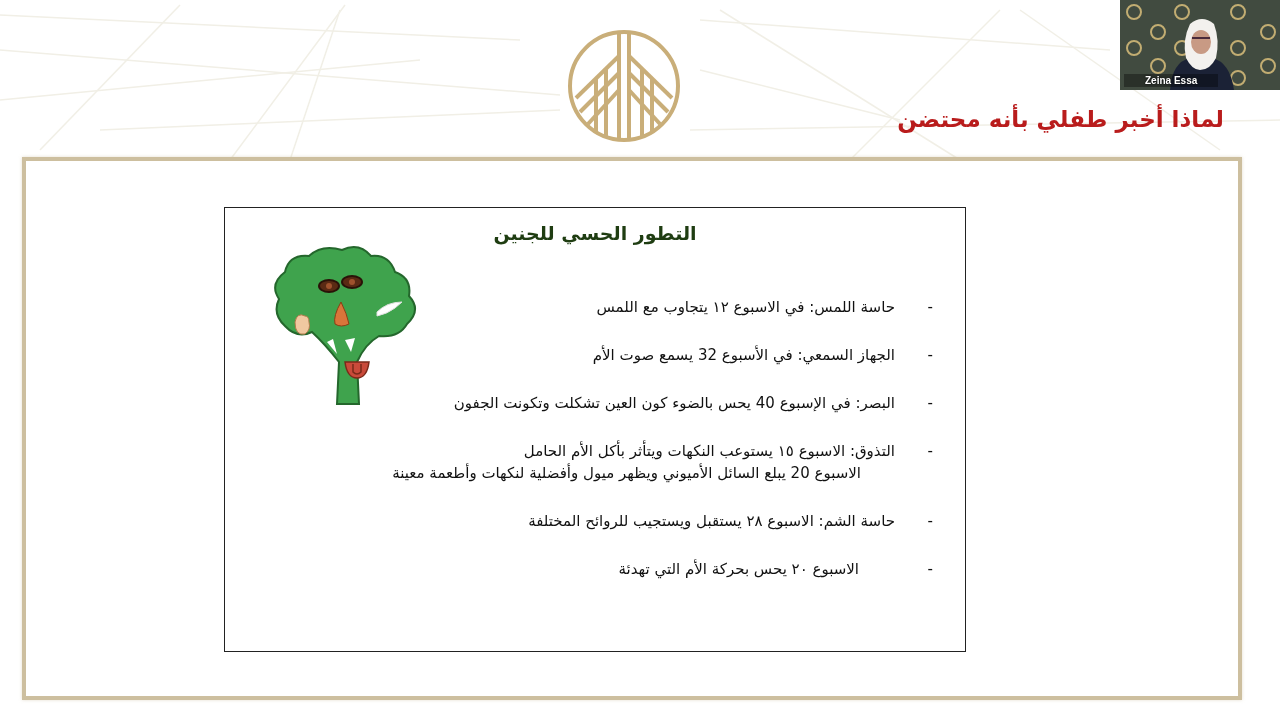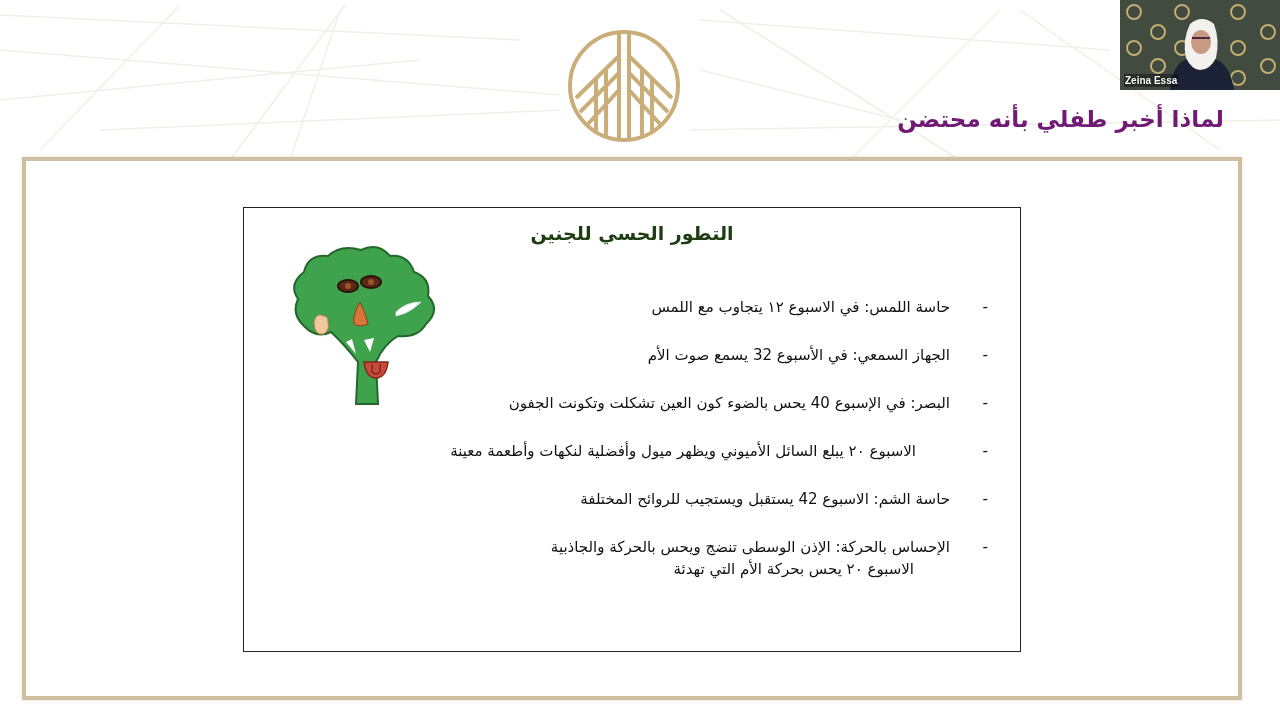--- a/index.html
+++ b/index.html
@@ -5,34 +5,33 @@
     html, body { margin: 0; padding: 0; }
     body {
       width: 1280px; height: 720px; position: relative; overflow: hidden;
       background: #ffffff;
       font-family: "Liberation Sans", sans-serif;
     }
     .bg-lines { position: absolute; left: 0; top: 0; width: 1280px; height: 170px; }
     .logo { position: absolute; left: 566px; top: 28px; width: 116px; height: 116px; }
     .slide-title {
       position: absolute; right: 56px; top: 106px;
-      direction: rtl; font-size: 23px; font-weight: bold; color: #701a75;
+      direction: rtl; font-size: 23px; font-weight: bold; color: #b91c1c;
       font-family: "DejaVu Sans", sans-serif;
       white-space: nowrap;
     }
     .outer-frame {
       position: absolute; left: 22px; top: 157px; width: 1212px; height: 535px;
       border: 4px solid #cdbf9f;
       box-shadow: 0 0 3px rgba(205,191,159,0.5);
     }
     .content-box {
-      position: absolute; left: 243px; top: 207px; width: 740px; height: 443px;
+      position: absolute; left: 224px; top: 207px; width: 740px; height: 443px;
       border: 1px solid #222;
       background: #fff;
-      padding-left: 36px;
     }
     .box-title {
       position: absolute; left: 0; right: 0; top: 14px;
       text-align: center; direction: rtl;
       font-size: 19px; font-weight: bold; color: #1f3d12;
       font-family: "DejaVu Sans", sans-serif;
     }
     .tree { position: absolute; left: 42px; top: 36px; width: 160px; height: 162px; }
     .items { position: absolute; right: 32px; top: 88px; direction: rtl; }
     .item {
@@ -43,21 +42,21 @@
     .item .dash { position: absolute; right: 0; top: 0; }
     .item .line { display: block; white-space: nowrap; text-align: right; }
     .video-tile {
       position: absolute; left: 1120px; top: 0; width: 160px; height: 90px;
       background: #3f4a3f; overflow: hidden;
     }
     .video-name {
       position: absolute; left: 4px; bottom: 3px; color: #fff;
       font-size: 10px; font-weight: bold;
       text-shadow: 0 0 2px #000;
-      background: rgba(0,0,0,0.35); padding: 1px 1px;
+      background: rgba(0,0,0,0.35); padding: 1px 21px;
     }
   </style>
 </head>
 <body>
 
 <svg class="bg-lines" viewBox="0 0 1280 170" preserveAspectRatio="none">
   <g stroke="#f1efe6" stroke-width="1.5" fill="none">
     <line x1="0" y1="15" x2="520" y2="40"></line>
     <line x1="0" y1="50" x2="560" y2="95"></line>
     <line x1="0" y1="100" x2="420" y2="60"></line>
@@ -133,29 +132,29 @@
     <div class="item" style="margin-bottom:26px">
       <span class="dash">-</span>
       <span class="line">الجهاز السمعي: في الأسبوع 32 يسمع صوت الأم</span>
     </div>
     <div class="item" style="margin-bottom:26px">
       <span class="dash">-</span>
       <span class="line">البصر: في الإسبوع 40 يحس بالضوء كون العين تشكلت وتكونت الجفون</span>
     </div>
     <div class="item" style="margin-bottom:26px">
       <span class="dash">-</span>
-      <span class="line" style="margin-right:34px">الاسبوع ٢٠ يبلع السائل الأميوني ويظهر ميول وأفضلية لنكهات وأطعمة معينة</span>
+      <span class="line">التذوق: الاسبوع ١٥ يستوعب النكهات ويتأثر بأكل الأم الحامل</span>
+      <span class="line" style="margin-right:34px">الاسبوع 20 يبلع السائل الأميوني ويظهر ميول وأفضلية لنكهات وأطعمة معينة</span>
     </div>
     <div class="item" style="margin-bottom:26px">
       <span class="dash">-</span>
-      <span class="line">حاسة الشم: الاسبوع 42 يستقبل ويستجيب للروائح المختلفة</span>
+      <span class="line">حاسة الشم: الاسبوع ٢٨ يستقبل ويستجيب للروائح المختلفة</span>
     </div>
     <div class="item">
       <span class="dash">-</span>
-      <span class="line">الإحساس بالحركة: الإذن الوسطى تنضج ويحس بالحركة والجاذبية</span>
       <span class="line" style="margin-right:36px">الاسبوع ٢٠ يحس بحركة الأم التي تهدئة</span>
     </div>
   </div>
 </div>
 
 <div class="video-tile">
   <svg width="160" height="90" viewBox="0 0 160 90">
     <rect width="160" height="90" fill="#414b40"></rect>
     <g fill="none" stroke="#c2ad72" stroke-width="2">
       <circle cx="14" cy="12" r="7"></circle>

